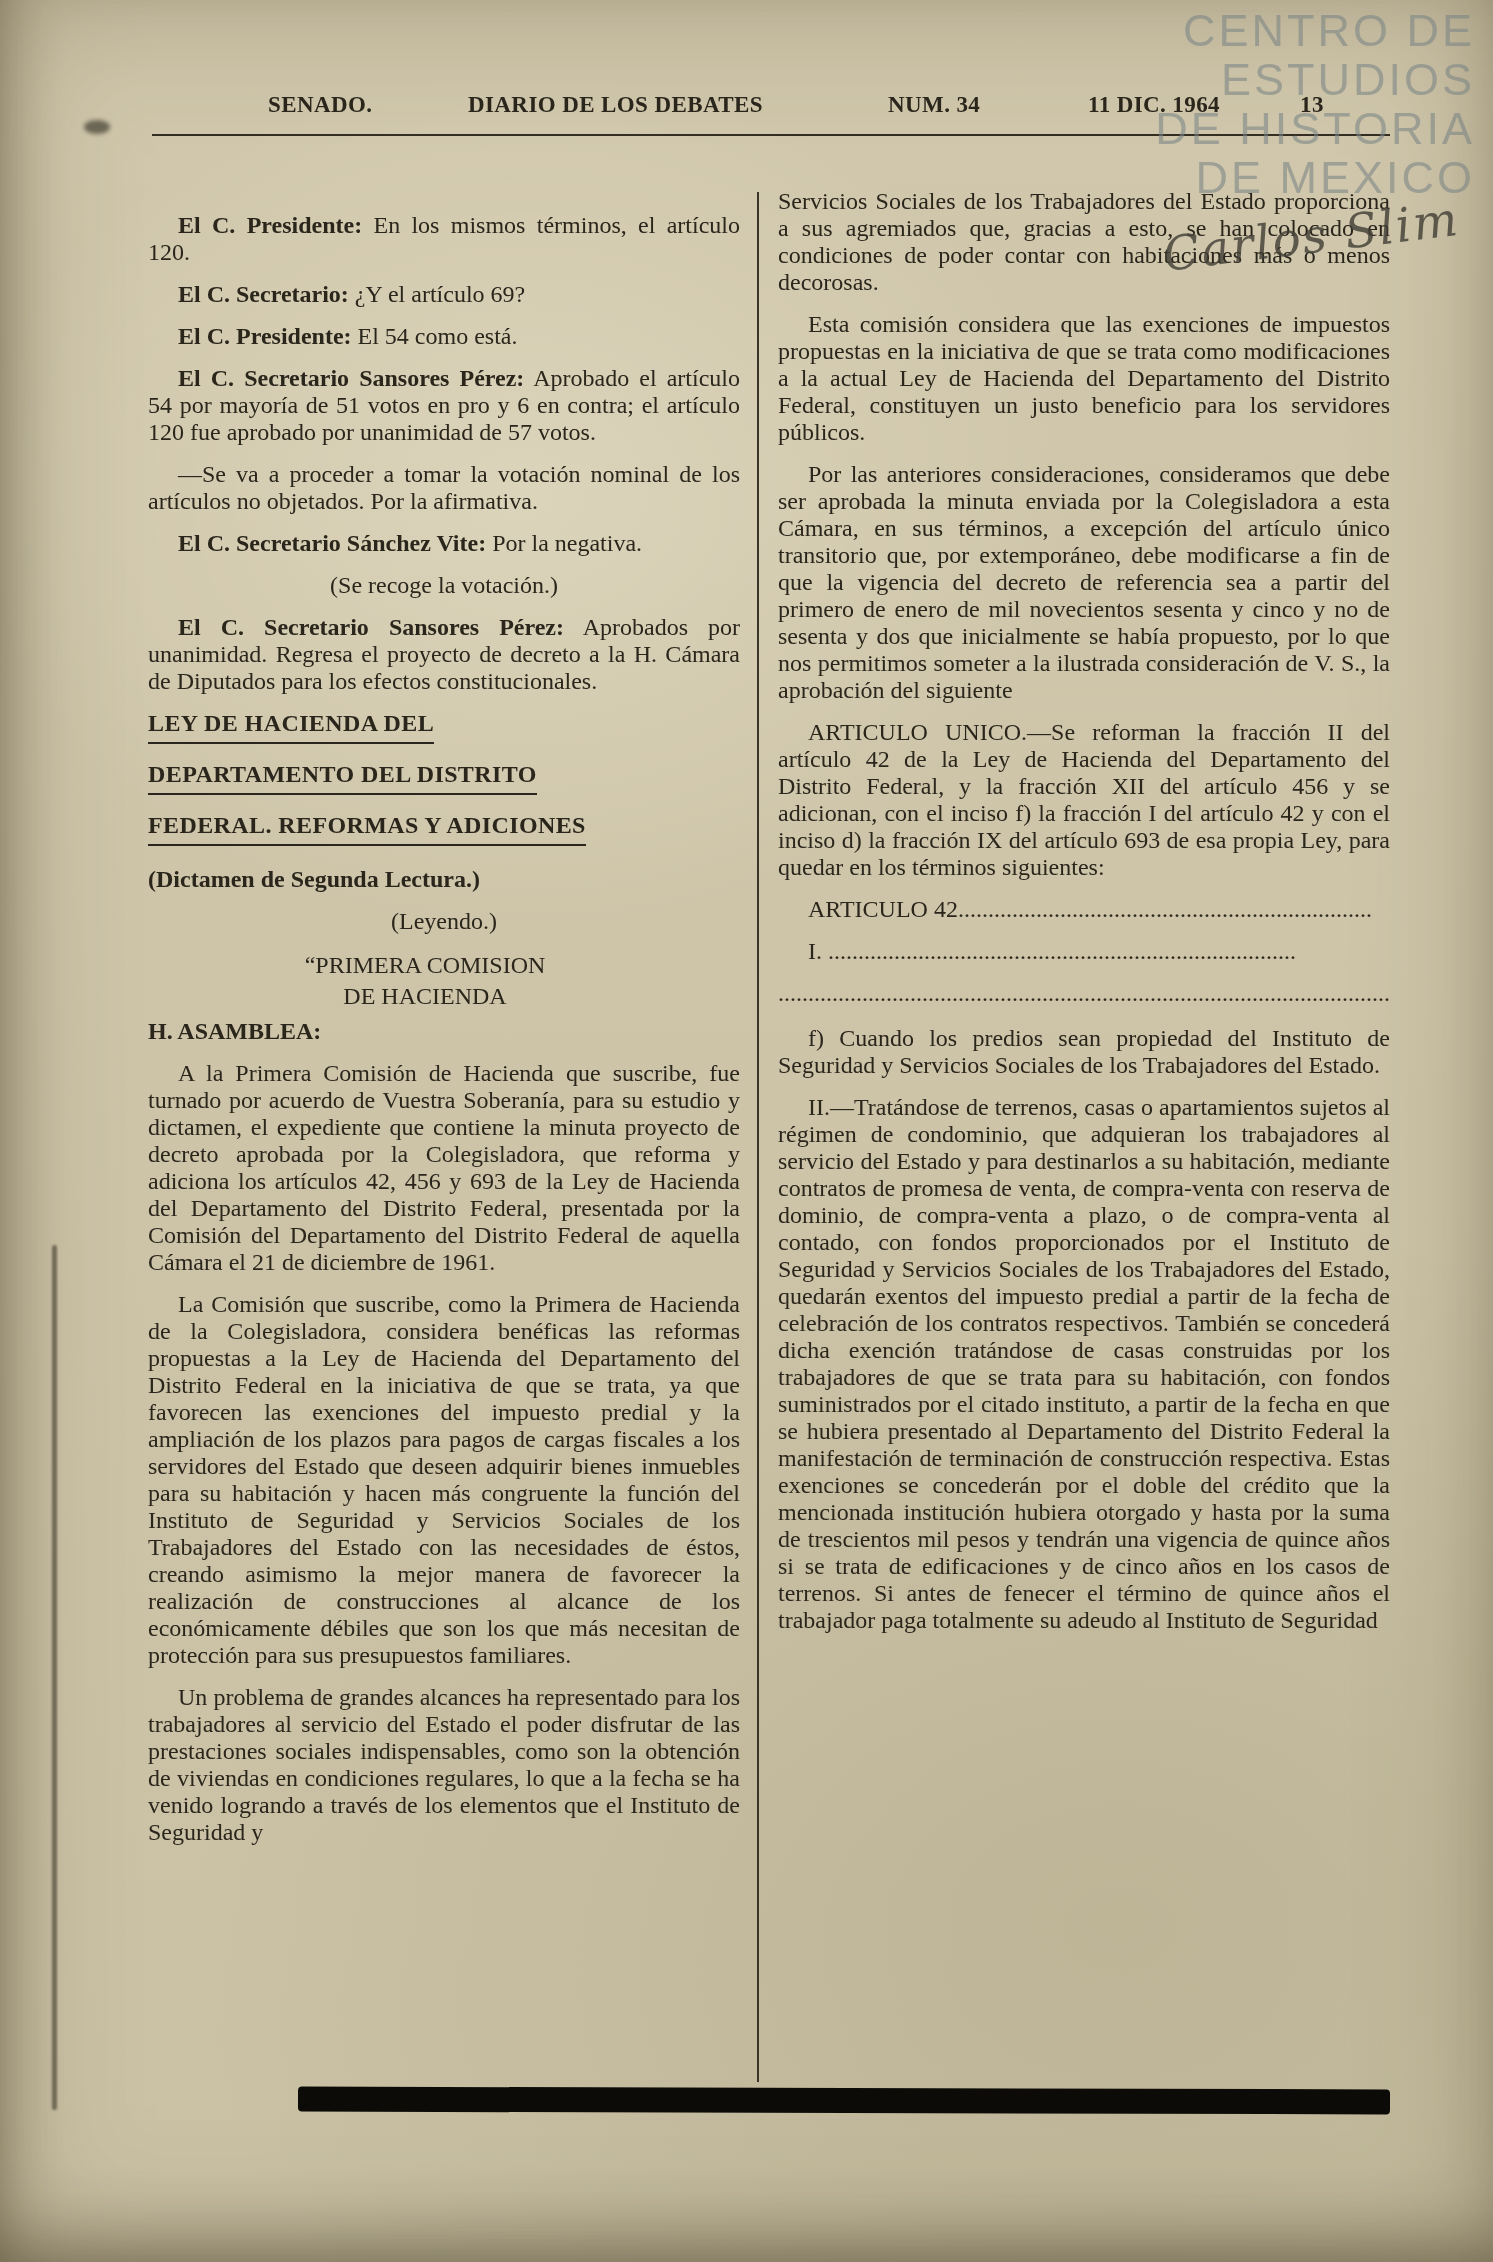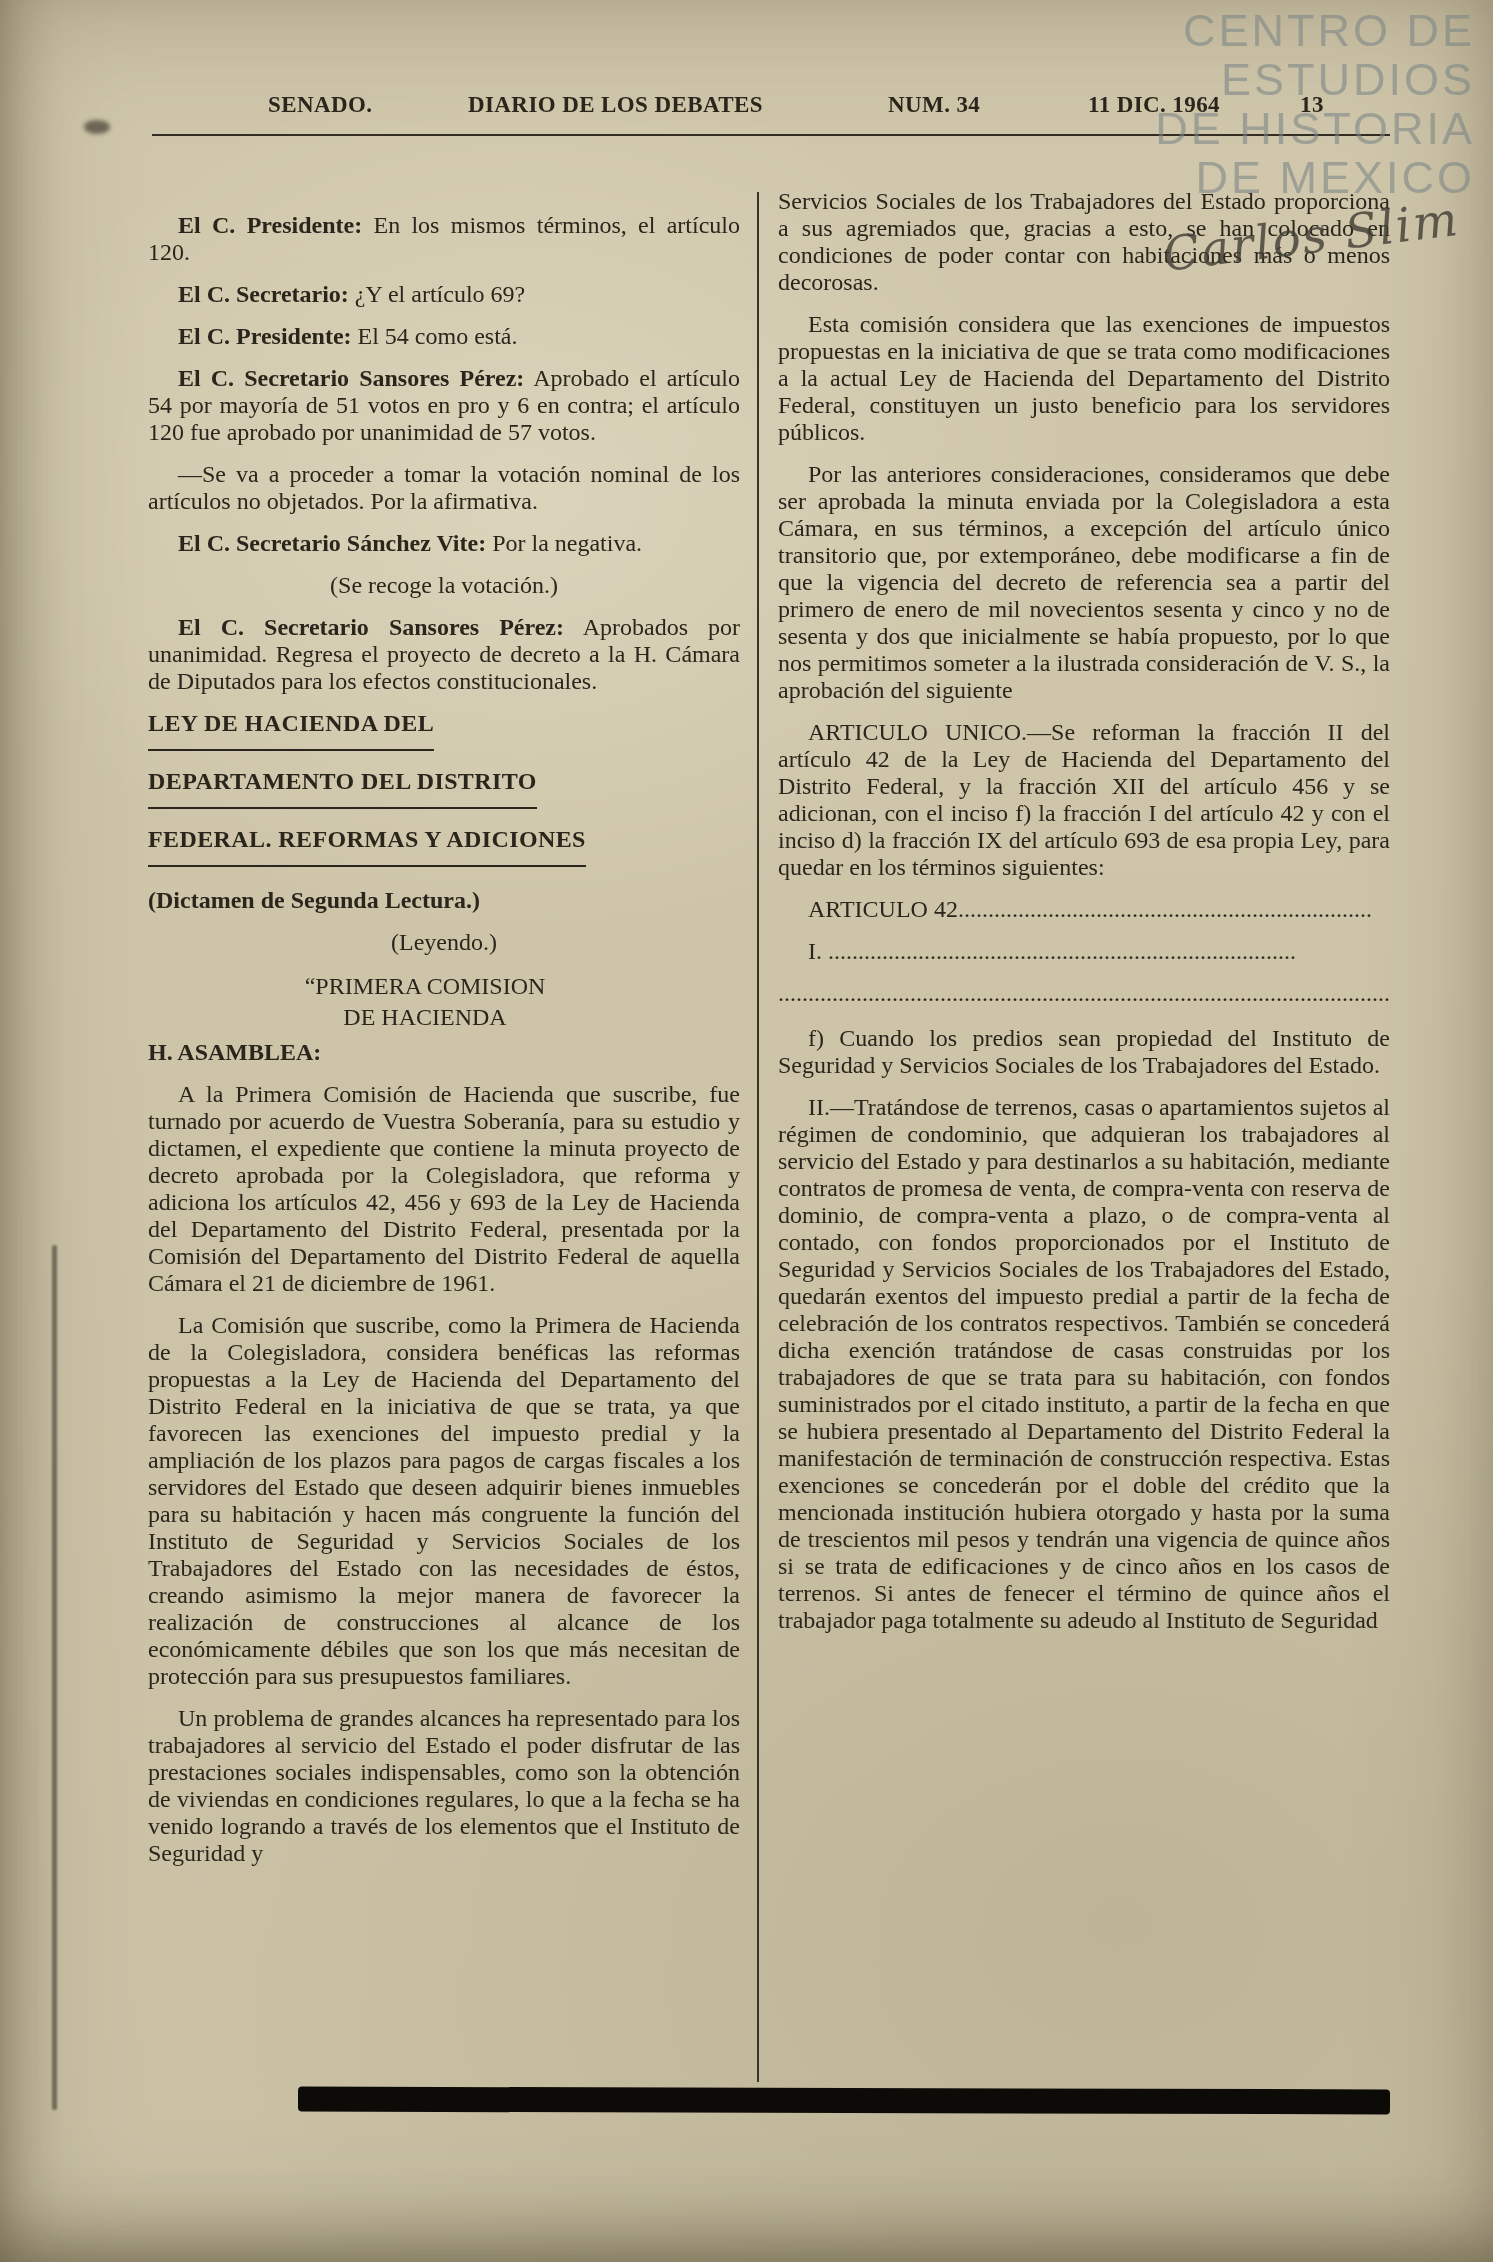--- a/index.html
+++ b/index.html
@@ -34,21 +34,21 @@
   #col-right { left:778px; top:188px; width:612px; }
 
   .para { margin-bottom:15px; text-indent:30px; }
   .no-indent { text-indent:0; }
   .centered { text-align:center; text-indent:0; }
   .bold { font-weight:bold; }
   .speaker { font-weight:bold; }
 
   .section-heading { margin:12px 0 20px 0; text-align:left; }
   .heading-line { margin-bottom:17px; font-weight:bold; font-size:24px; letter-spacing:0.4px; }
-  .heading-line span { display:inline-block; border-bottom:2px solid #2b261d; padding-bottom:12px; }
+  .heading-line span { display:inline-block; border-bottom:2px solid #2b261d; padding-bottom:5px; }
 
   .commission { text-align:center; padding-right:38px; line-height:31px; margin-bottom:6px; }
 
   .proyecto { margin:4px 0 18px 42px; line-height:29px; letter-spacing:0.2px; }
 
   .line-dots { white-space:nowrap; overflow:hidden; margin-bottom:15px; }
   .indent1 { padding-left:30px; }
   .dots-only { margin-top:4px; margin-bottom:18px; }
 
   

